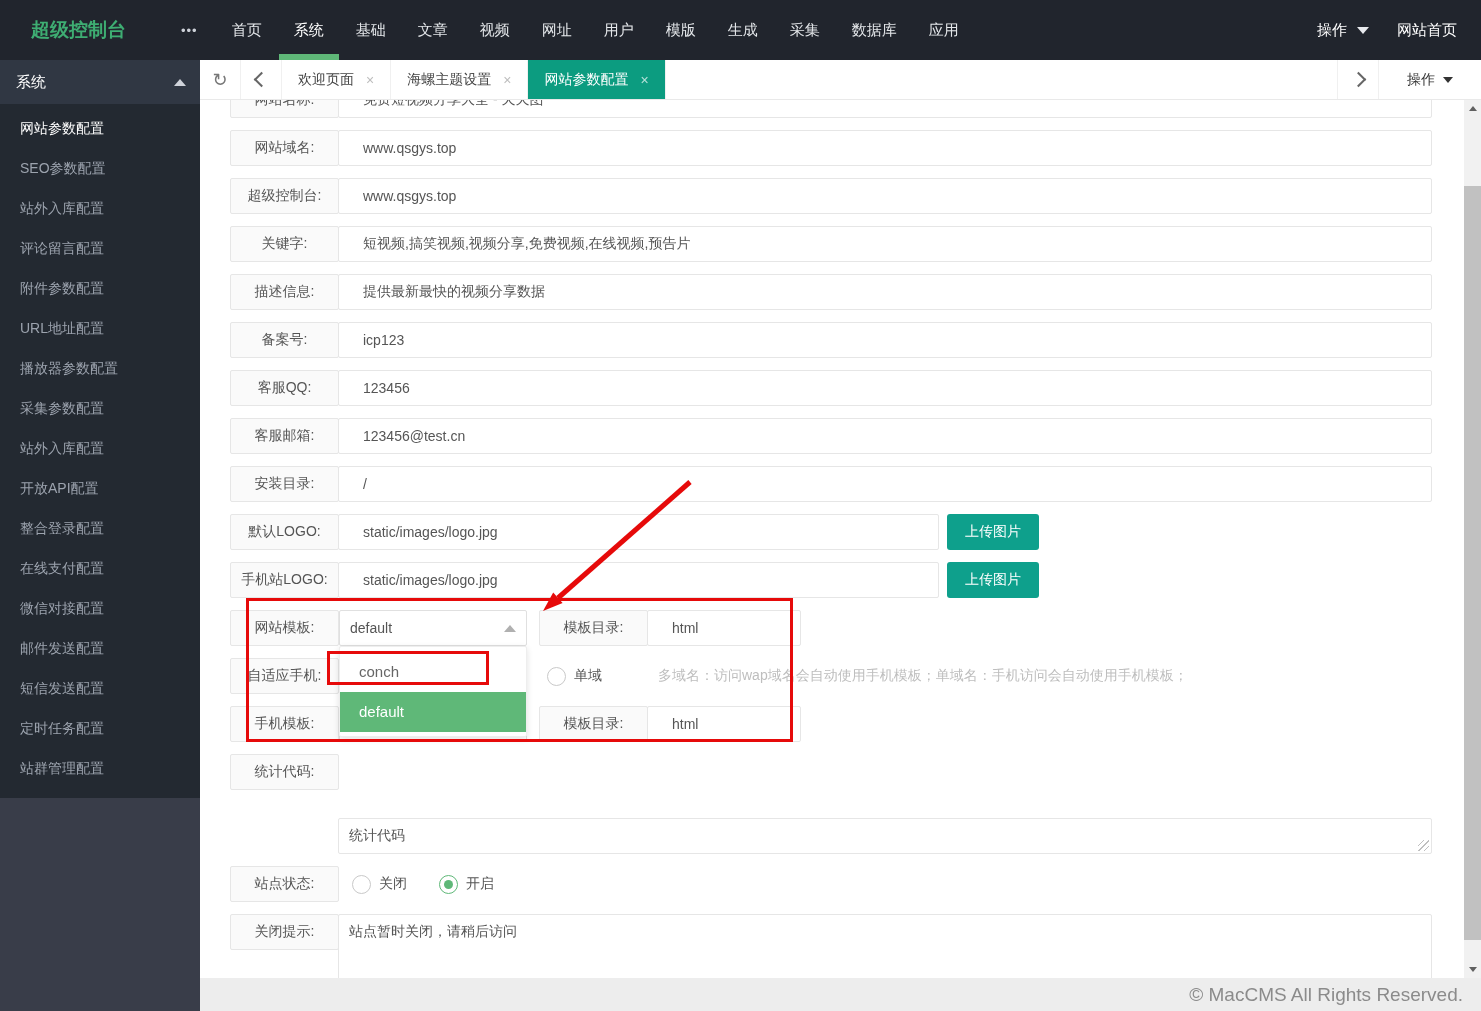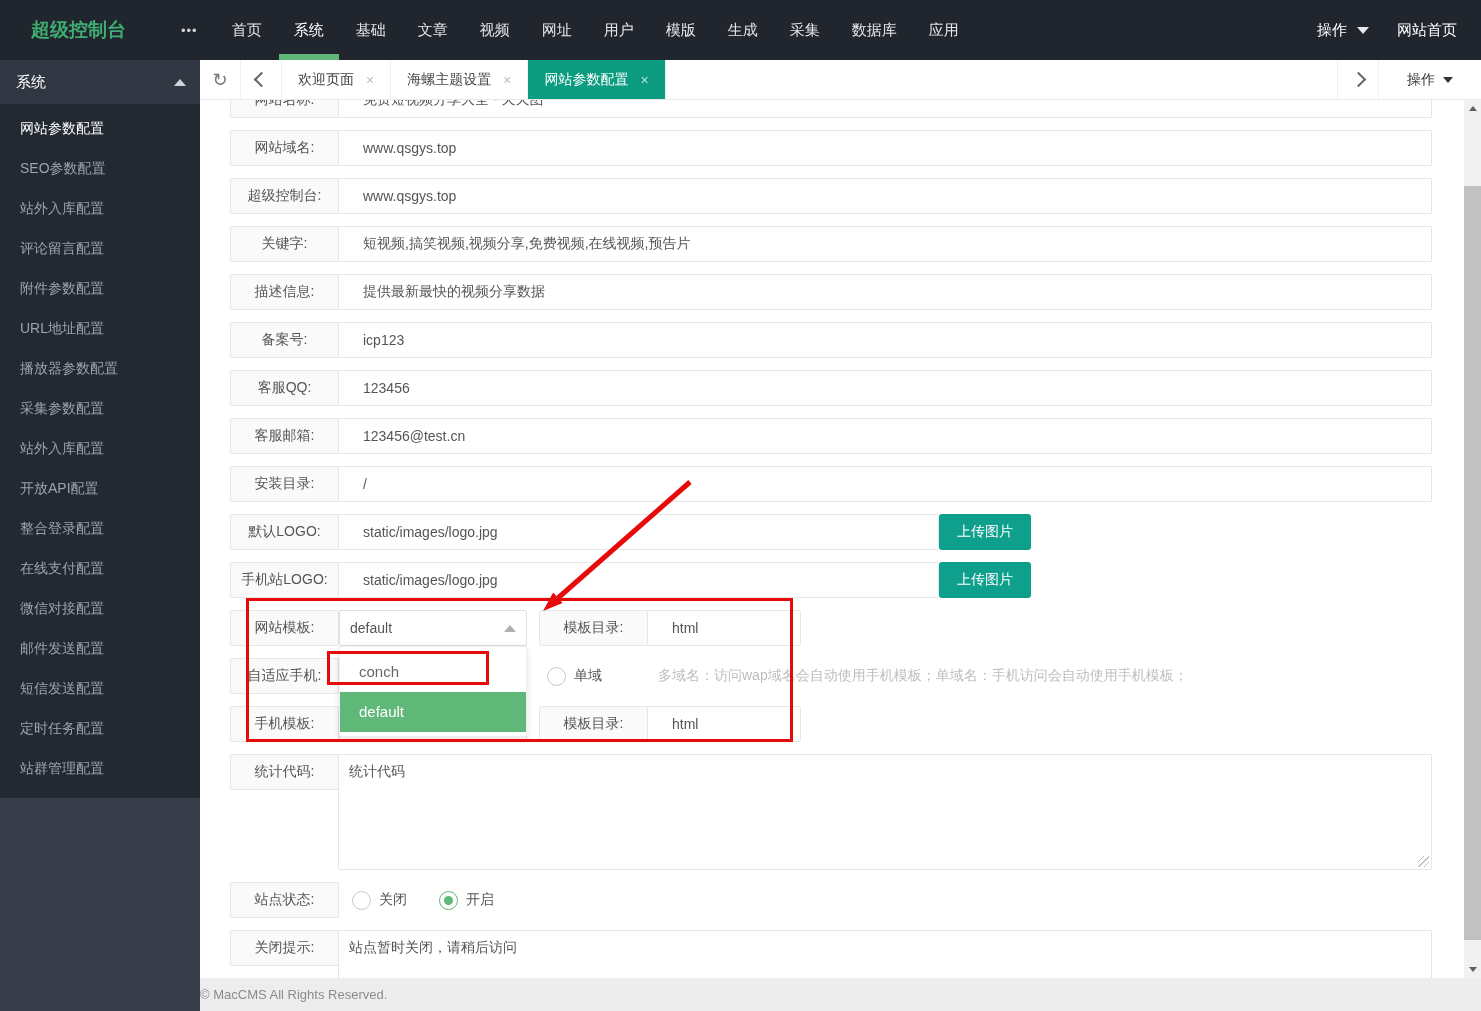--- a/index.html
+++ b/index.html
@@ -54,37 +54,37 @@
   
   .content{position:absolute;left:200px;top:100px;width:1264px;height:878px;background:#fff;overflow:hidden;}
   .rows{position:absolute;left:30px;top:-18px;width:1202px;}
   .row{display:flex;height:36px;margin-bottom:12px;align-items:stretch;}
   .lbl{width:109px;flex:none;background:#fafafa;border:1px solid #e6e6e6;border-radius:2px;
        display:flex;align-items:center;justify-content:center;color:#555;font-size:14px;box-sizing:border-box;}
   .inp{flex:1;border:1px solid #e6e6e6;border-radius:2px;margin-left:-1px;background:#fff;
        display:flex;align-items:center;padding-left:24px;color:#555;font-size:14px;box-sizing:border-box;}
   .inp.w601{flex:none;width:601px;}
   .inp.w154{flex:none;width:154px;}
-  .btn-upload{width:92px;height:36px;flex:none;background:#0ea08c;color:#fff;
+  .btn-upload{width:92px;height:36px;flex:none;margin-left:8px;background:#0ea08c;color:#fff;
               border-radius:3px;display:flex;align-items:center;justify-content:center;
               font-size:14px;cursor:pointer;}
   .sel{width:188px;flex:none;border:1px solid #e0e0e0;border-radius:2px;position:relative;
        display:flex;align-items:center;padding-left:10px;color:#555;font-size:14px;
        box-sizing:border-box;background:#fff;cursor:pointer;}
   .sel .tri-up{position:absolute;right:10px;top:14px;width:0;height:0;
                border-left:6px solid transparent;border-right:6px solid transparent;
                border-bottom:7px solid #b0b0b0;}
   .gap12{width:12px;flex:none;}
   .radio{width:19px;height:19px;border-radius:50%;border:1px solid #c9c9c9;box-sizing:border-box;
          flex:none;display:flex;align-items:center;justify-content:center;background:#fff;cursor:pointer;}
   .radio.checked{border-color:#5FB878;}
   .radio.checked .dot{width:9px;height:9px;border-radius:50%;background:#5FB878;}
   .radio-lab{font-size:14px;color:#555;margin-left:8px;}
   .hint{font-size:14px;color:#bebebe;margin-left:56px;align-self:center;white-space:nowrap;}
-  .row.tall100{height:116px;}
+  .row.tall100{height:100px;align-items:flex-end;}
   .row.tall70{height:70px;}
   .lbl.toptall{height:36px;align-self:flex-start;}
   .txtarea{flex:1;border:1px solid #e6e6e6;border-radius:2px;margin-left:-1px;background:#fff;
            padding:8px 10px;color:#555;font-size:14px;box-sizing:border-box;position:relative;}
   .grip{position:absolute;right:2px;bottom:2px;width:11px;height:11px;
         background:repeating-linear-gradient(-45deg,transparent 0 3px,#bfbfbf 3px 4px);}
 
   
   .dd-panel{position:absolute;left:109px;top:564px;width:188px;height:91px;background:#fff;
             border:1px solid #eee;border-radius:2px;box-shadow:0 2px 6px rgba(0,0,0,.12);
@@ -92,22 +92,22 @@
   .dd-opt{height:40px;line-height:40px;padding-left:19px;font-size:15px;color:#666;cursor:pointer;}
   .dd-opt.selected{background:#5FB878;color:#fff;}
   .redbox-outer{position:absolute;left:16px;top:516px;width:547px;height:144px;
                 border:3px solid #e60a0a;box-sizing:border-box;z-index:4;pointer-events:none;}
   .redbox-inner{position:absolute;left:97px;top:569px;width:162px;height:34px;
                 border:3px solid #e60a0a;box-sizing:border-box;z-index:4;pointer-events:none;}
   .arrow-svg{position:absolute;left:280px;top:388px;z-index:5;pointer-events:none;}
 
   
   .footer{position:absolute;left:200px;top:978px;width:1281px;height:33px;background:#ededed;
-          display:flex;align-items:center;justify-content:flex-start;padding-right:24px;
-          box-sizing:border-box;color:#8b8b8b;font-size:13px;}
+          display:flex;align-items:center;justify-content:flex-end;padding-right:18px;
+          box-sizing:border-box;color:#8b8b8b;font-size:19px;}
   .scrollbar{position:absolute;right:0;top:100px;width:17px;height:878px;background:#f1f1f1;}
   .sb-btn{position:absolute;left:0;width:17px;height:17px;display:flex;align-items:center;justify-content:center;cursor:pointer;}
   .sb-up{top:0;}
   .sb-down{bottom:0;}
   .tri-u{width:0;height:0;border-left:4px solid transparent;border-right:4px solid transparent;border-bottom:5px solid #606060;}
   .tri-d{width:0;height:0;border-left:4px solid transparent;border-right:4px solid transparent;border-top:5px solid #606060;}
   .sb-thumb{position:absolute;left:0;top:86px;width:17px;height:754px;background:#c1c1c1;cursor:pointer;}
 </style>
 </head>
 <body>

